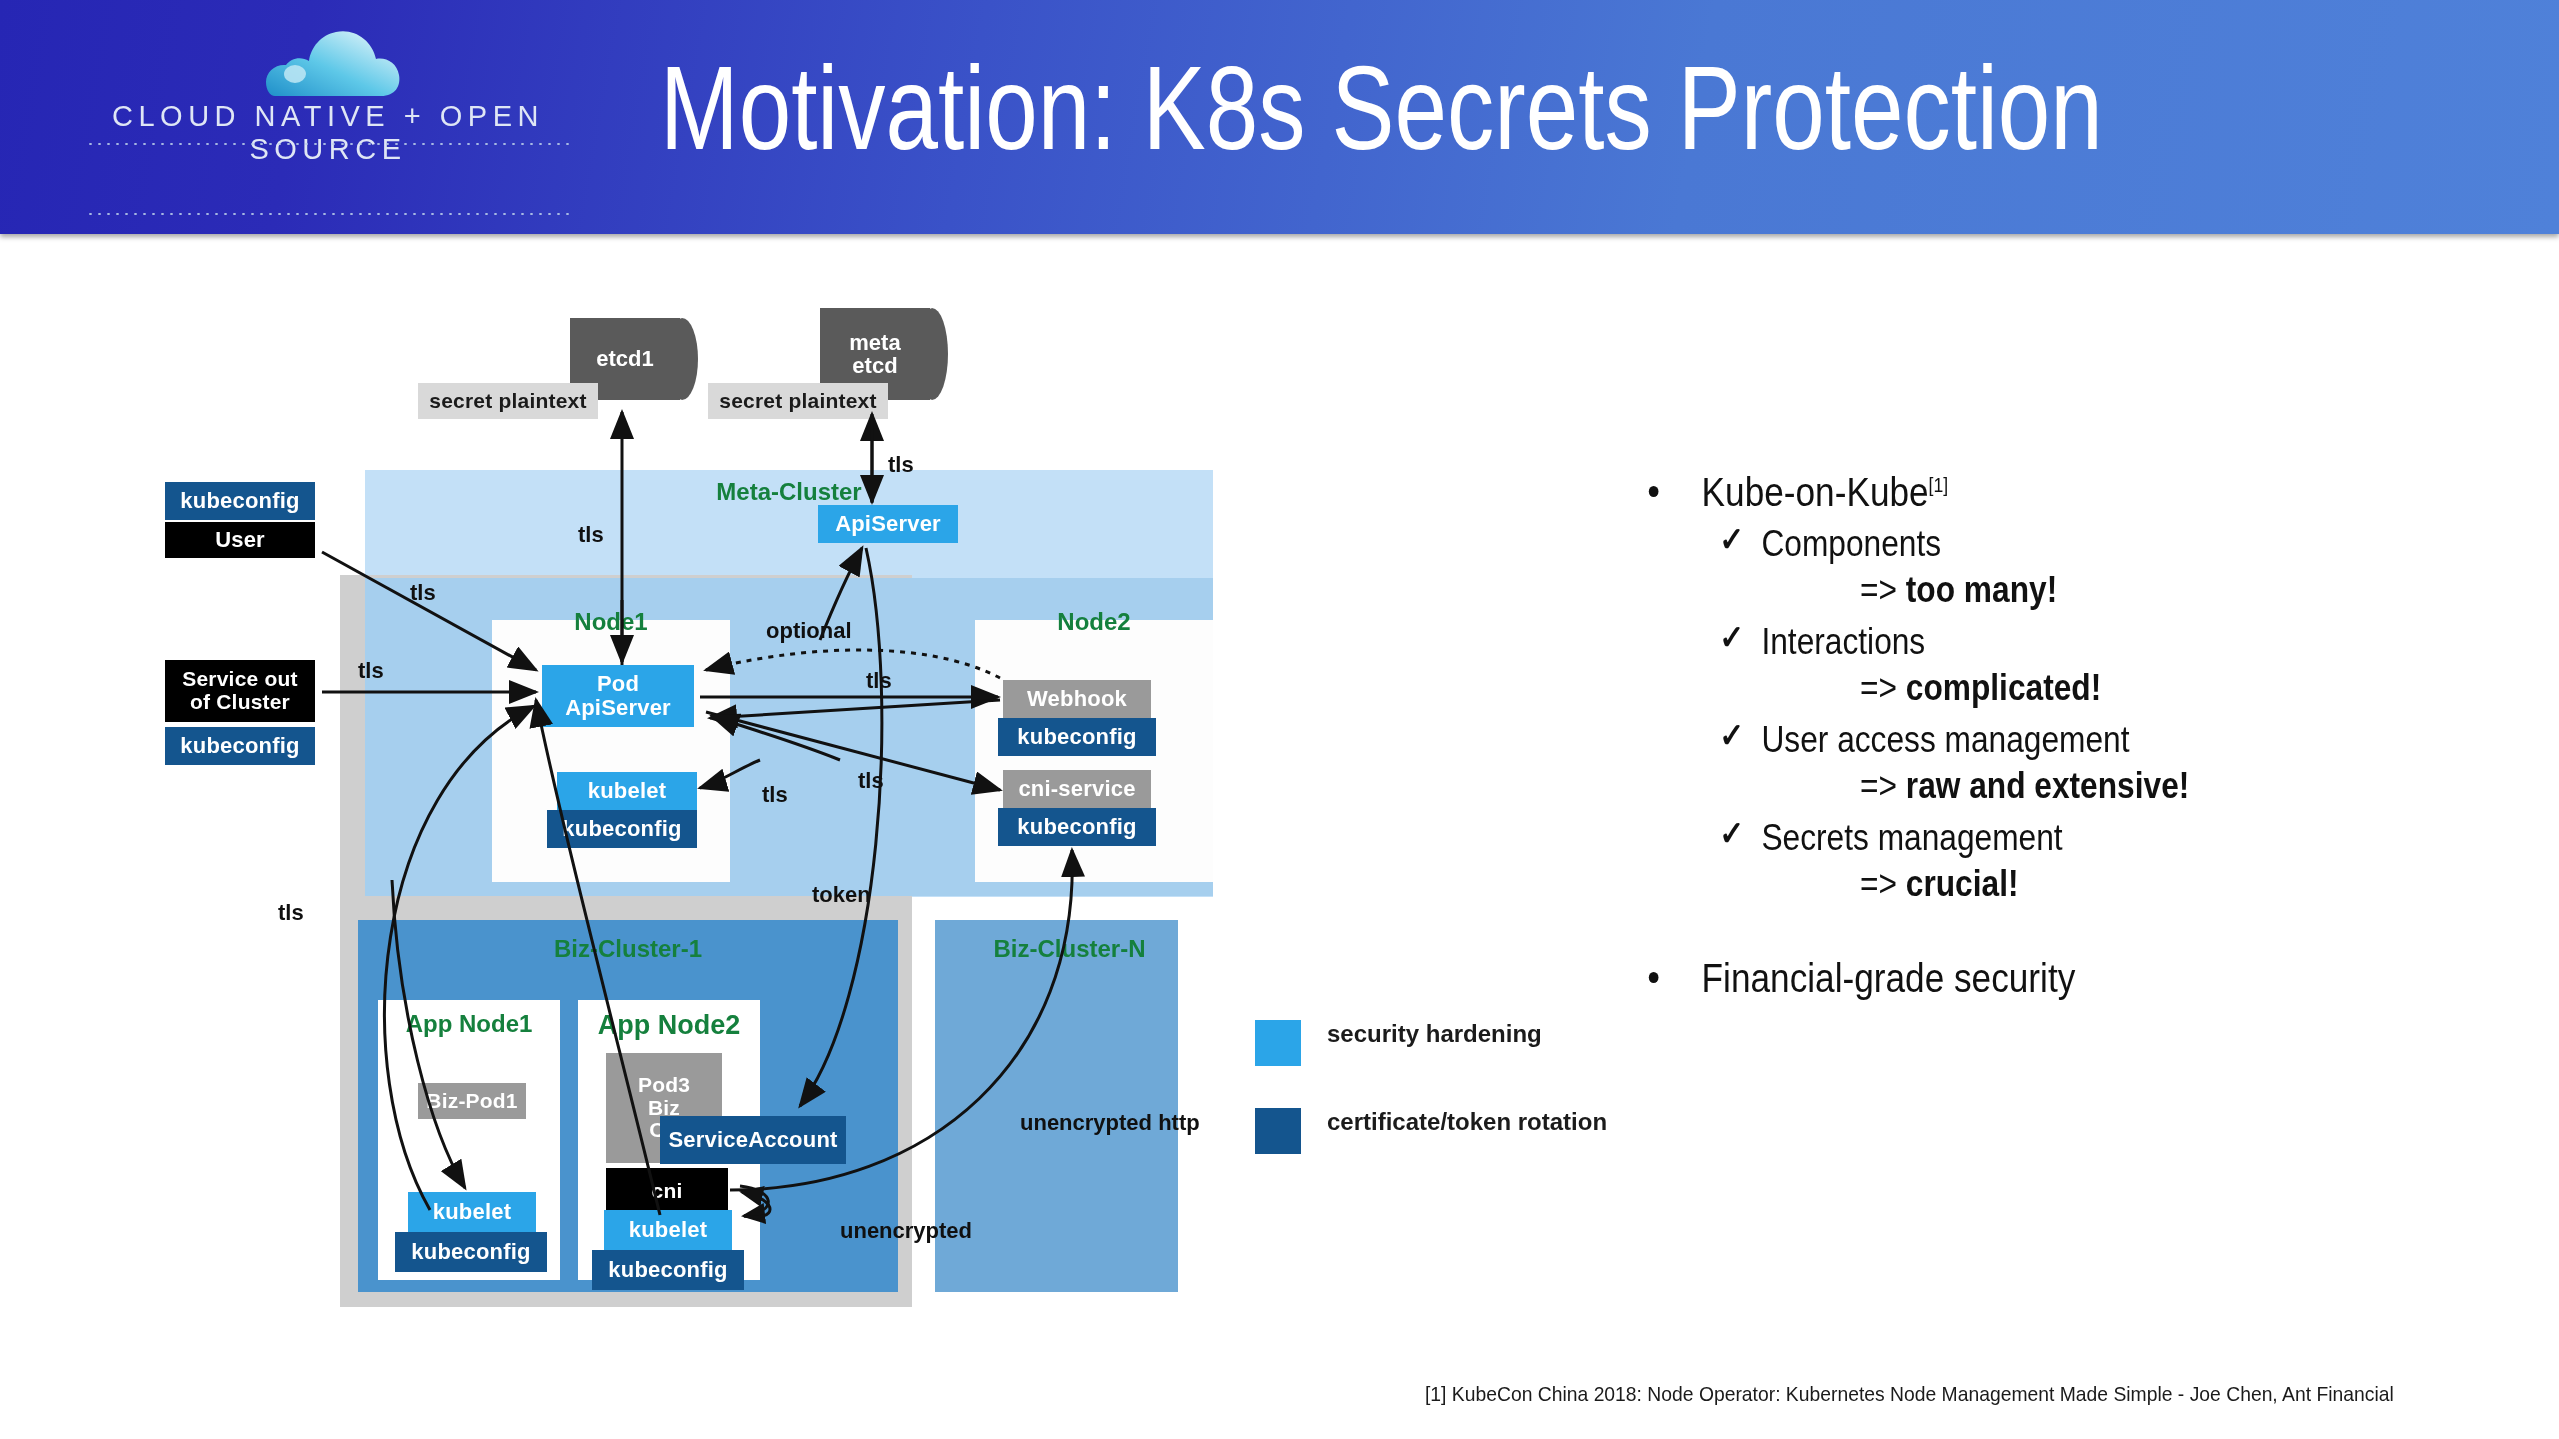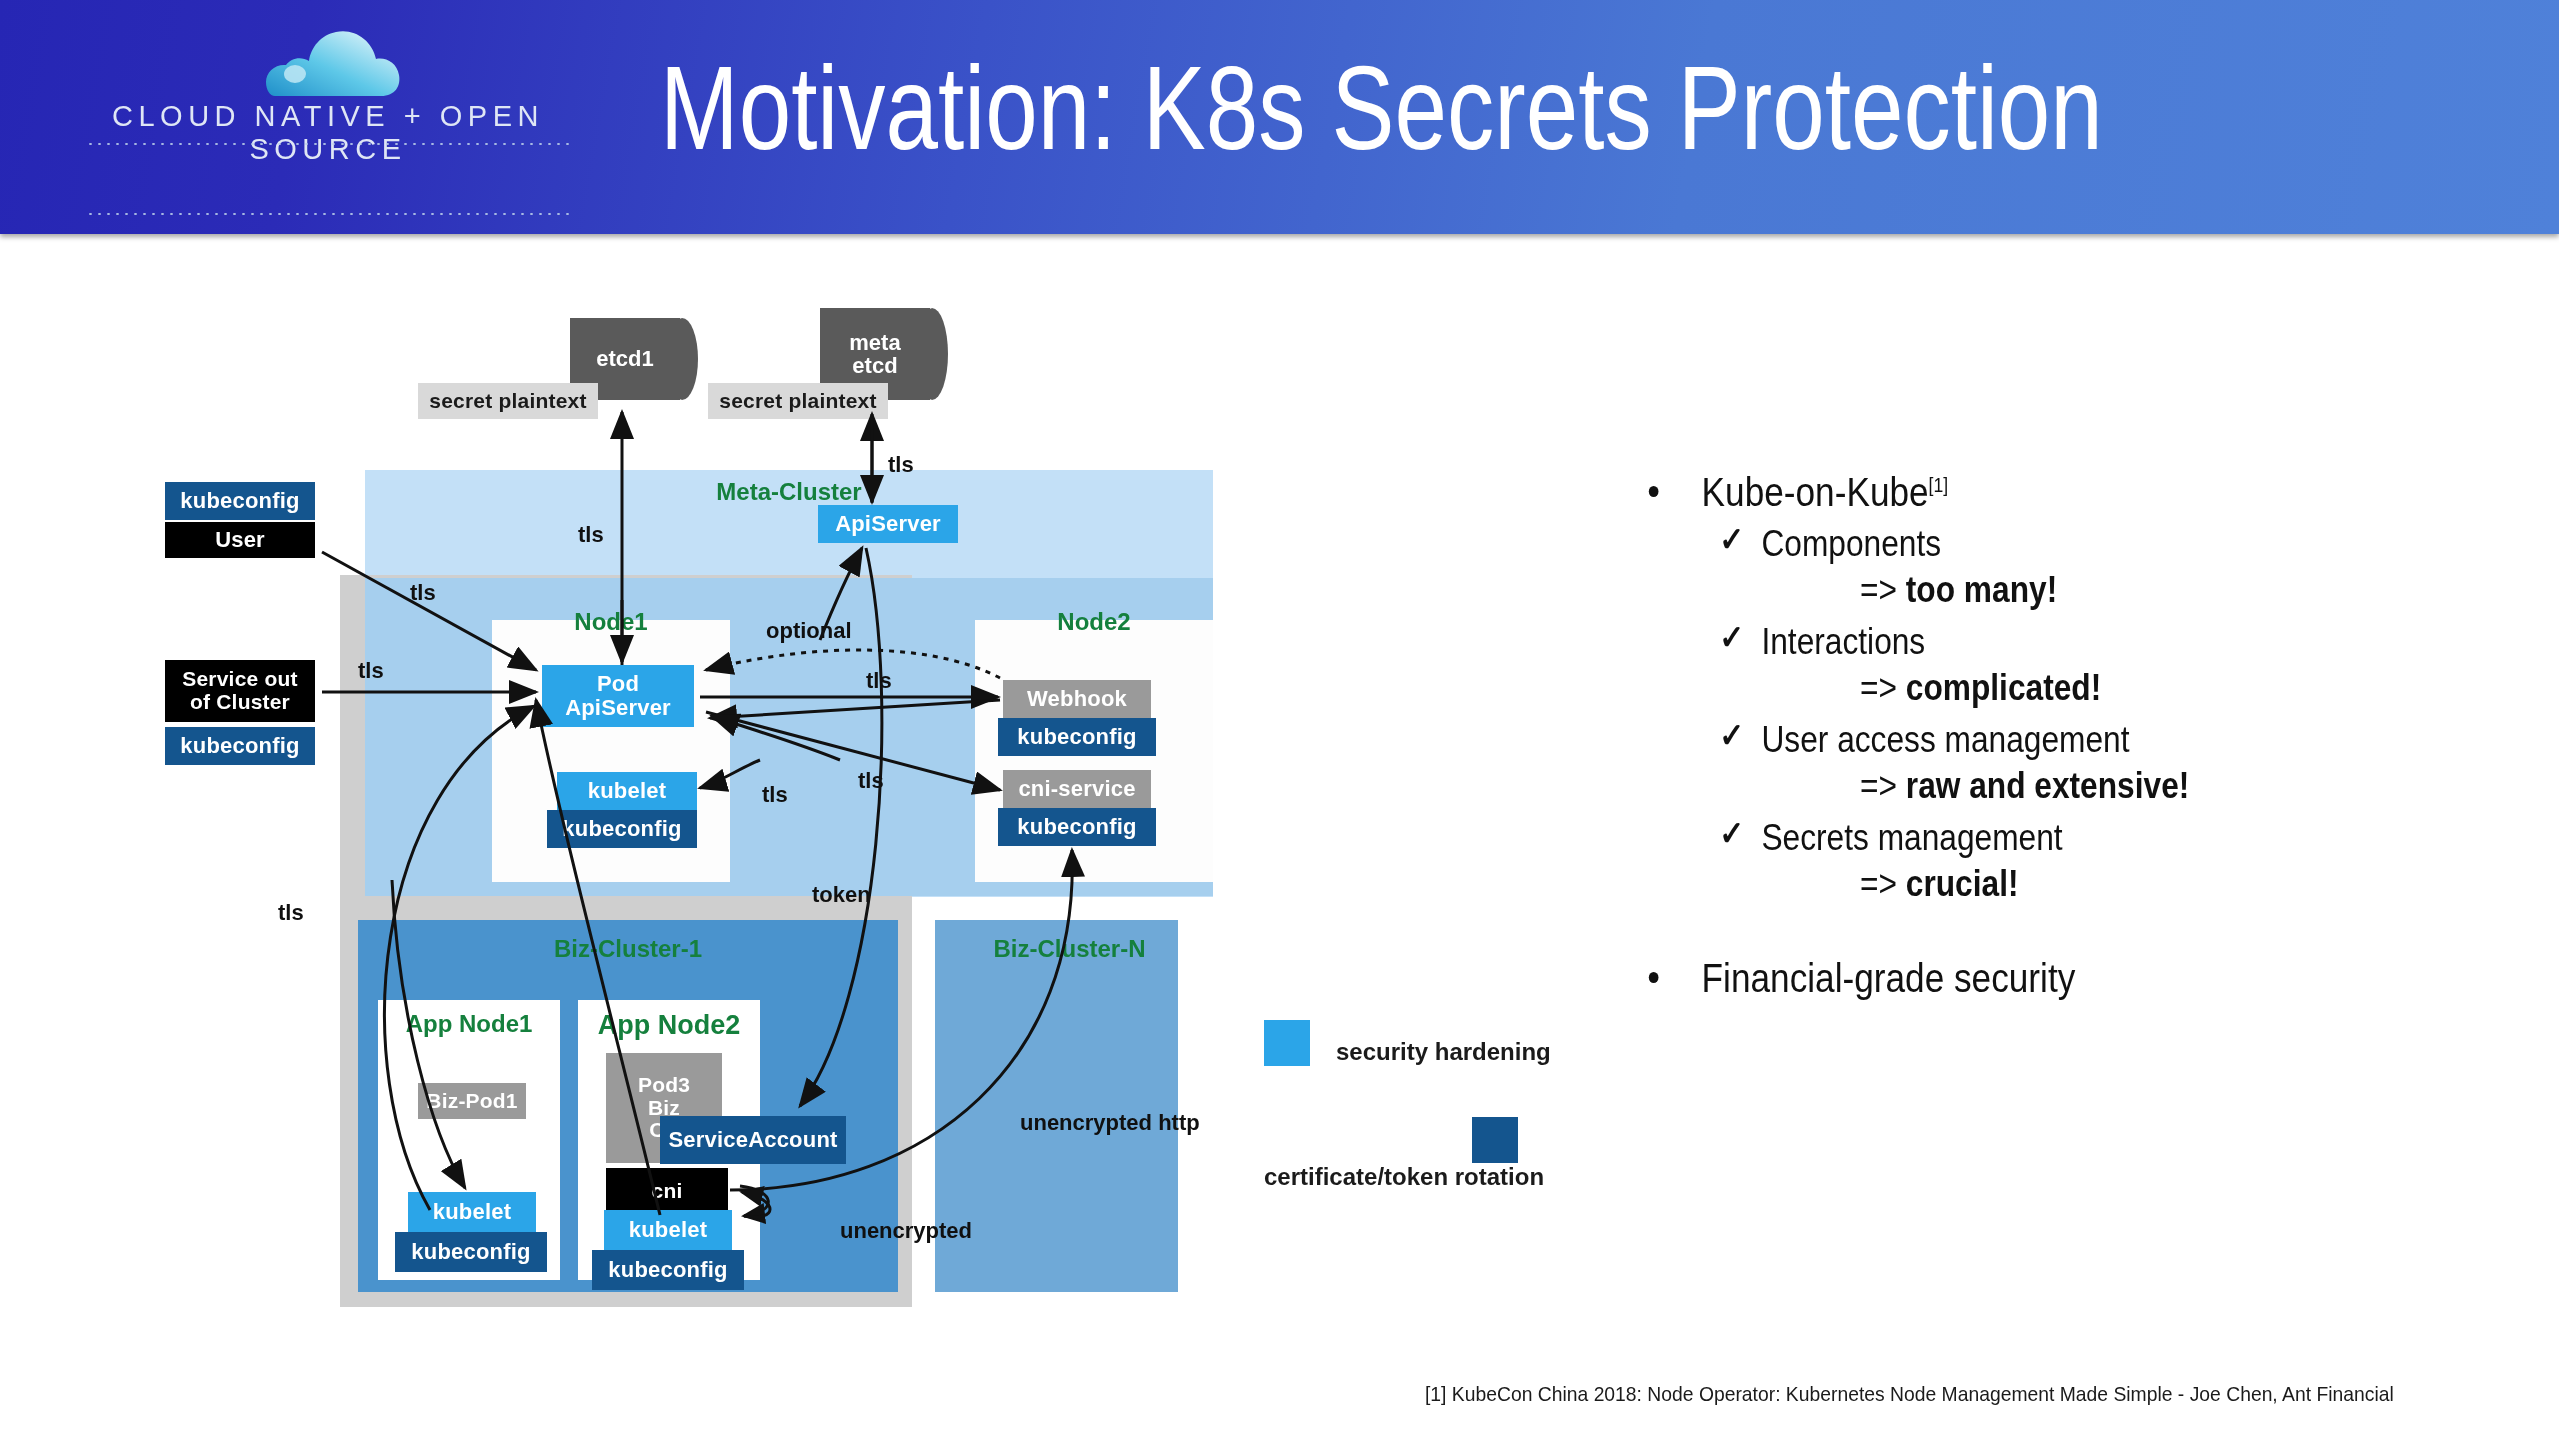--- a/index.html
+++ b/index.html
@@ -180,21 +180,21 @@
 
   .edge-label {
     position: absolute;
     font-weight: 700; font-size: 22px; color: #101010;
     font-family: "Liberation Sans", sans-serif;
     white-space: nowrap;
   }
 
   
   #legend { position: absolute; left: 1255px; top: 1020px; }
-  .lg-row { position: absolute; display: flex; align-items: flex-end; margin-left: 9px; }
+  .lg-row { position: absolute; display: flex; align-items: flex-start; }
   .lg-sw { width: 46px; height: 46px; margin-right: 26px; }
   .lg-tx { font-size: 24px; font-weight: 700; color: #1b1b1b; font-family: "Liberation Sans", sans-serif; white-space: nowrap;}
 
   svg.arrows { position: absolute; left: 0; top: 0; width: 1700px; height: 1439px; pointer-events: none; }
 </style>
 </head>
 <body>
 
 <div id="header">
   <div id="logo">
@@ -346,21 +346,21 @@
       <path d="M740 1186 C 776 1190, 778 1212, 744 1216" marker-end="url(#ahs)"></path>
       <path d="M744 1216 C 778 1222, 780 1200, 742 1192" marker-end="url(#ahs)"></path>
     </g>
   </svg>
 
   <div id="legend">
     <div class="lg-row" style="left:0; top:0;">
       <div class="lg-sw" style="background:#2ba5e8;"></div>
       <div class="lg-tx">security hardening</div>
     </div>
-    <div class="lg-row" style="left:0; top:97px;flex-direction:column;">
+    <div class="lg-row" style="left:0; top:88px;">
       <div class="lg-sw" style="background:#14558e;"></div>
       <div class="lg-tx">certificate/token rotation</div>
     </div>
   </div>
 </div>
 
 <div id="bullets">
   <div class="b-l1">
     <span class="bullet-dot"></span><span>Kube-on-Kube</span><span class="sup">[1]</span>
   </div>

